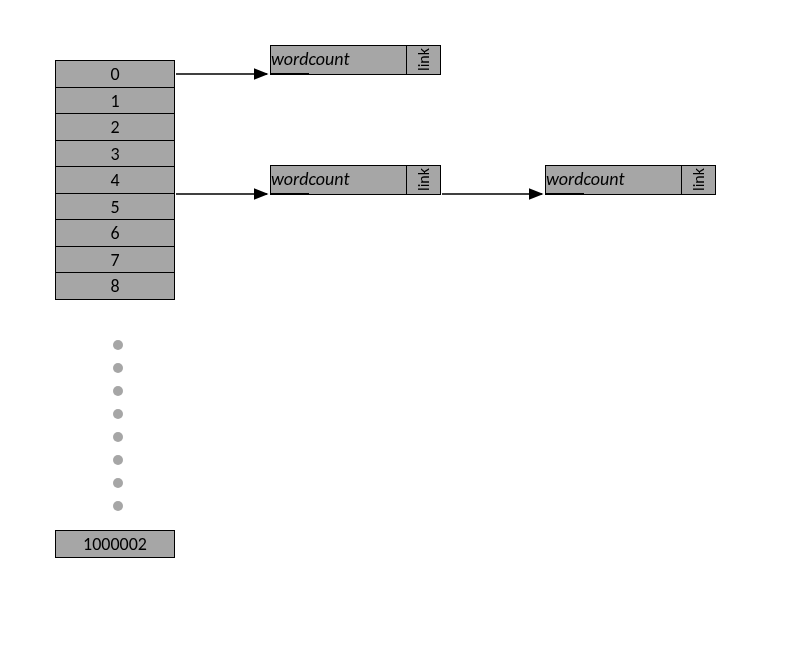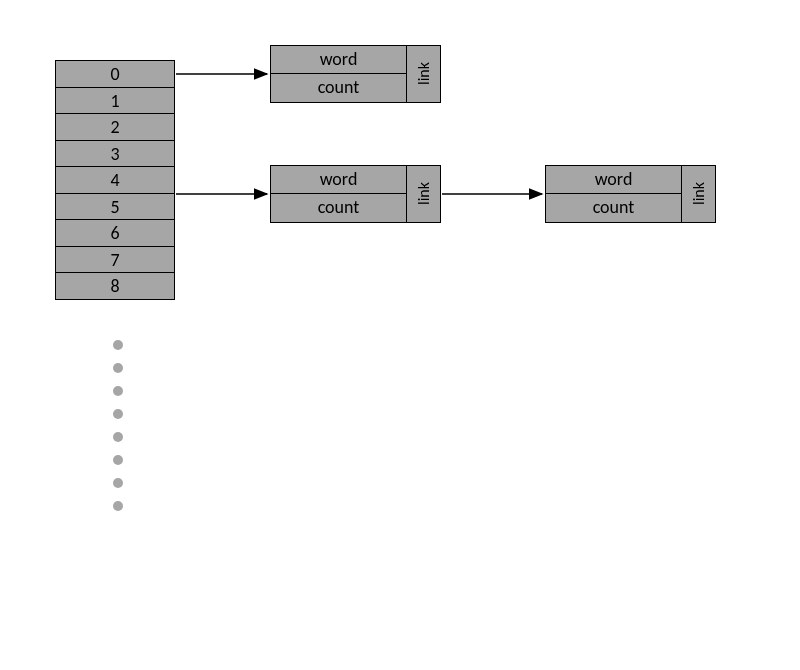--- a/index.html
+++ b/index.html
@@ -43,22 +43,23 @@
     background: #a6a6a6;
   }
   .node {
     position: absolute;
     display: flex;
     background: #a6a6a6;
     border: 1.5px solid #000;
   }
   .node-left {
     display: flex;
-    flex-direction: column;
+    flex-direction: row;
     width: 135px;
+    font-style: italic;
   }
   .node-row {
     height: 28px;
     text-align: center;
     font-size: 18px;
     line-height: 26px;
     color: #000;
   }
   .node-row:first-child {
     border-bottom: 1.5px solid #000;
@@ -101,20 +102,21 @@
   <div class="dot"></div>
   <div class="dot"></div>
   <div class="dot"></div>
   <div class="dot"></div>
   <div class="dot"></div>
   <div class="dot"></div>
   <div class="dot"></div>
 </div>
 
 <div class="array-container" style="top:530px">
+  <div class="cell">1000002</div>
 </div>
 
 <div class="node" style="left:270px; top:45px">
   <div class="node-left">
     <div class="node-row">word</div>
     <div class="node-row">count</div>
   </div>
   <div class="node-right">
     <span class="link-text">link</span>
   </div>

